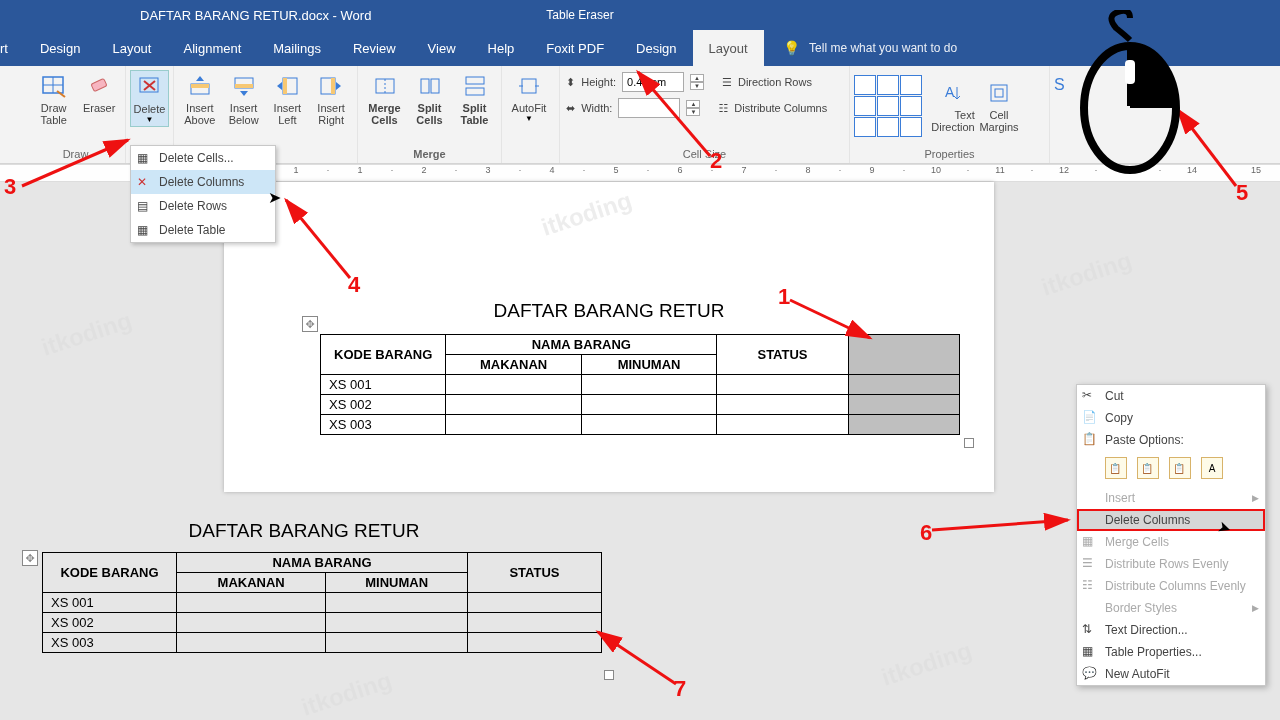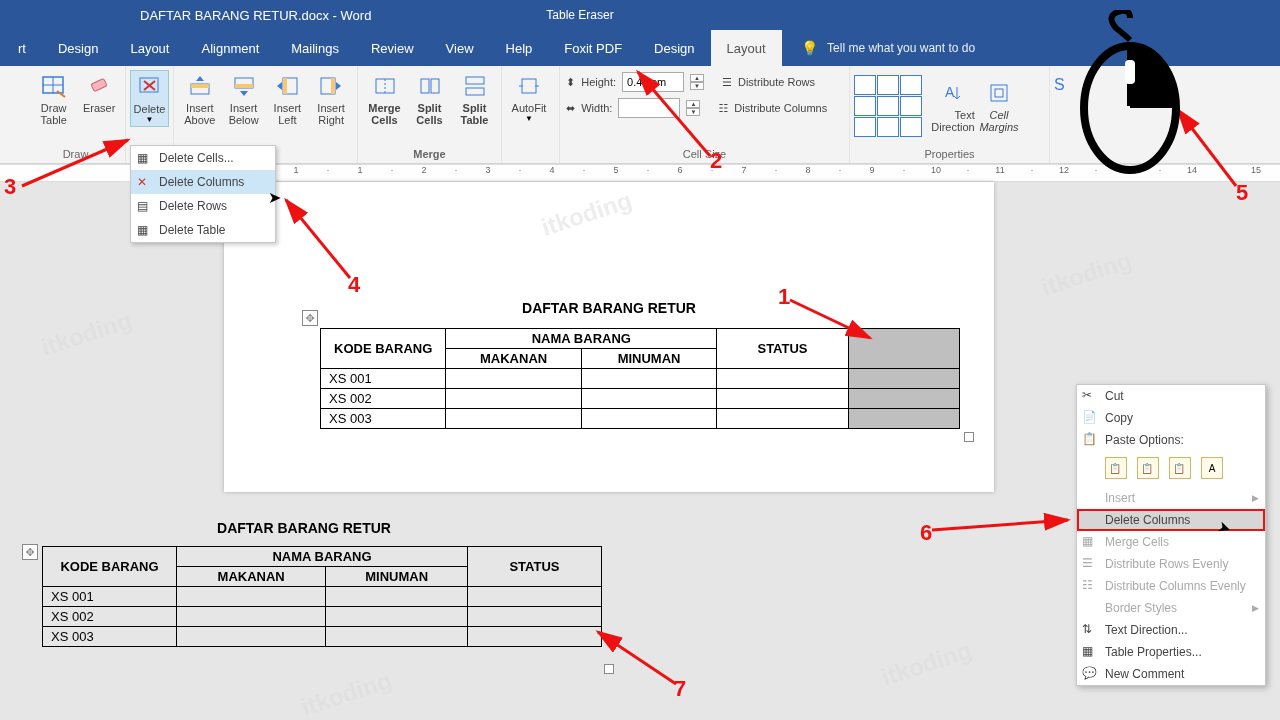--- a/index.html
+++ b/index.html
@@ -49,21 +49,21 @@
 .page { position: absolute; left: 224px; top: 0; width: 770px; background: #fff; min-height: 310px; box-shadow: 0 0 4px rgba(0,0,0,.25); }
 
 
 .word-table { border-collapse: collapse; }
 .word-table td, .word-table th { border: 1px solid #000; padding: 2px 8px; font-size: 13px; height: 19px; text-align: left; font-weight: normal; }
 .word-table .center { text-align: center; font-weight: bold; }
 .word-table .sel { background: #bfbfbf; }
 .table-handle { position: absolute; width: 16px; height: 16px; border: 1px solid #888; background: #fff; font-size: 11px; color: #888; display: flex; align-items: center; justify-content: center; cursor: move; }
 .table-resize { position: absolute; width: 10px; height: 10px; border: 1px solid #888; background: #fff; }
 
-.doc-title2 { font-size: 14px; font-weight: bold; text-align: center; }
+.doc-title2 { font-size: 19px; font-weight: normal; text-align: center; }
 
 
 .result-area { position: absolute; left: 24px; top: 520px; }
 
 
 .context-menu { position: absolute; right: 14px; top: 384px; width: 190px; background: #fff; border: 1px solid #c8c8c8; box-shadow: 2px 2px 6px rgba(0,0,0,.25); z-index: 40; font-size: 12px; }
 .context-item { display: flex; align-items: center; padding: 4px 8px 4px 28px; color: #444; position: relative; cursor: pointer; }
 .context-item.disabled { color: #aaa; cursor: default; }
 .context-item .ci-icon { position: absolute; left: 5px; width: 16px; height: 16px; }
 .context-item.selected { background: #d6d6d6; border: 2px solid #e11; padding: 2px 6px 2px 26px; }
@@ -82,21 +82,21 @@
 </style>
 </head>
 <body>
 
 <div class="title-bar">
   <span class="doc-title">DAFTAR BARANG RETUR.docx  -  Word</span>
   <span class="table-tools-label">Table Eraser</span>
 </div>
 
 <div class="tabs-bar">
-  <div class="tab" style="padding-left:18px;">rt</div>
+  <div class="tab" style="padding-left:0;">rt</div>
   <div class="tab">Design</div>
   <div class="tab">Layout</div>
   <div class="tab">Alignment</div>
   <div class="tab">Mailings</div>
   <div class="tab">Review</div>
   <div class="tab">View</div>
   <div class="tab">Help</div>
   <div class="tab">Foxit PDF</div>
   <div class="tab">Design</div>
   <div class="tab active">Layout</div>
@@ -252,21 +252,21 @@
     <div class="rb-row">
       <div class="rb-inline">
         <span>⬍</span>
         <span>Height:</span>
         <input class="rb-input" value="0.47 cm" style="">
         <div class="spinner">
             <span>▲</span>
             <span>▼</span>
           </div>
         <span style="margin-left:12px;">☰</span>
-        <span>Distribute Rows</span>
+        <span>Direction Rows</span>
       </div>
       <div class="rb-inline">
         <span>⬌</span>
         <span>Width:</span>
         <input class="rb-input" value="" style="">
         <div class="spinner">
             <span>▲</span>
             <span>▼</span>
           </div>
         <span style="margin-left:12px;">☷</span>
@@ -298,21 +298,21 @@
           <div class="rb-btn-label" style="white-space:pre-line;text-align:right;">Text
 Direction</div>
         </div>
       <div class="rb-btn">
           <div class="rb-btn-icon">
             <svg width="24" height="24">
               <rect x="4" y="4" width="16" height="16" fill="none" stroke="#3b7dd8"></rect>
               <rect x="8" y="8" width="8" height="8" fill="none" stroke="#3b7dd8"></rect>
             </svg>
           </div>
-          <div class="rb-btn-label" style="white-space:pre-line;font-style:italic;">Cell
+          <div class="rb-btn-label" style="white-space:pre-line;">Cell
 Margins</div>
         </div>
     </div>
     <div class="ribbon-group-label">Properties</div>
   </div>
   <div class="ribbon-group" style="width:20px; border-right:none;">
     <div class="ribbon-group-items">
         <span style="color:#3b7dd8;font-size:16px;padding-top:6px;">S</span>
       </div>
   </div>
@@ -470,21 +470,21 @@
   <div class="context-item">
       <span class="ci-icon">⇅</span>
       <span>Text Direction...</span>
     </div>
   <div class="context-item">
       <span class="ci-icon">▦</span>
       <span>Table Properties...</span>
     </div>
   <div class="context-item">
       <span class="ci-icon">💬</span>
-      <span>New Comment</span>
+      <span>New AutoFit</span>
     </div>
 </div>
 
 <svg class="mouse-svg" width="120" height="170">
   <path d="M60 8 Q60 -2 48 2 Q36 6 46 18 Q56 26 60 30" fill="none" stroke="#000" stroke-width="6"></path>
   <ellipse cx="60" cy="98" rx="46" ry="62" fill="none" stroke="#000" stroke-width="8"></ellipse>
   <path d="M60 36 v60" stroke="#000" stroke-width="6"></path>
   <path d="M60 36 A46 62 0 0 1 106 98 L60 98 Z" fill="#000"></path>
   <rect x="55" y="50" width="10" height="24" rx="4" fill="#fff"></rect>
 </svg>

